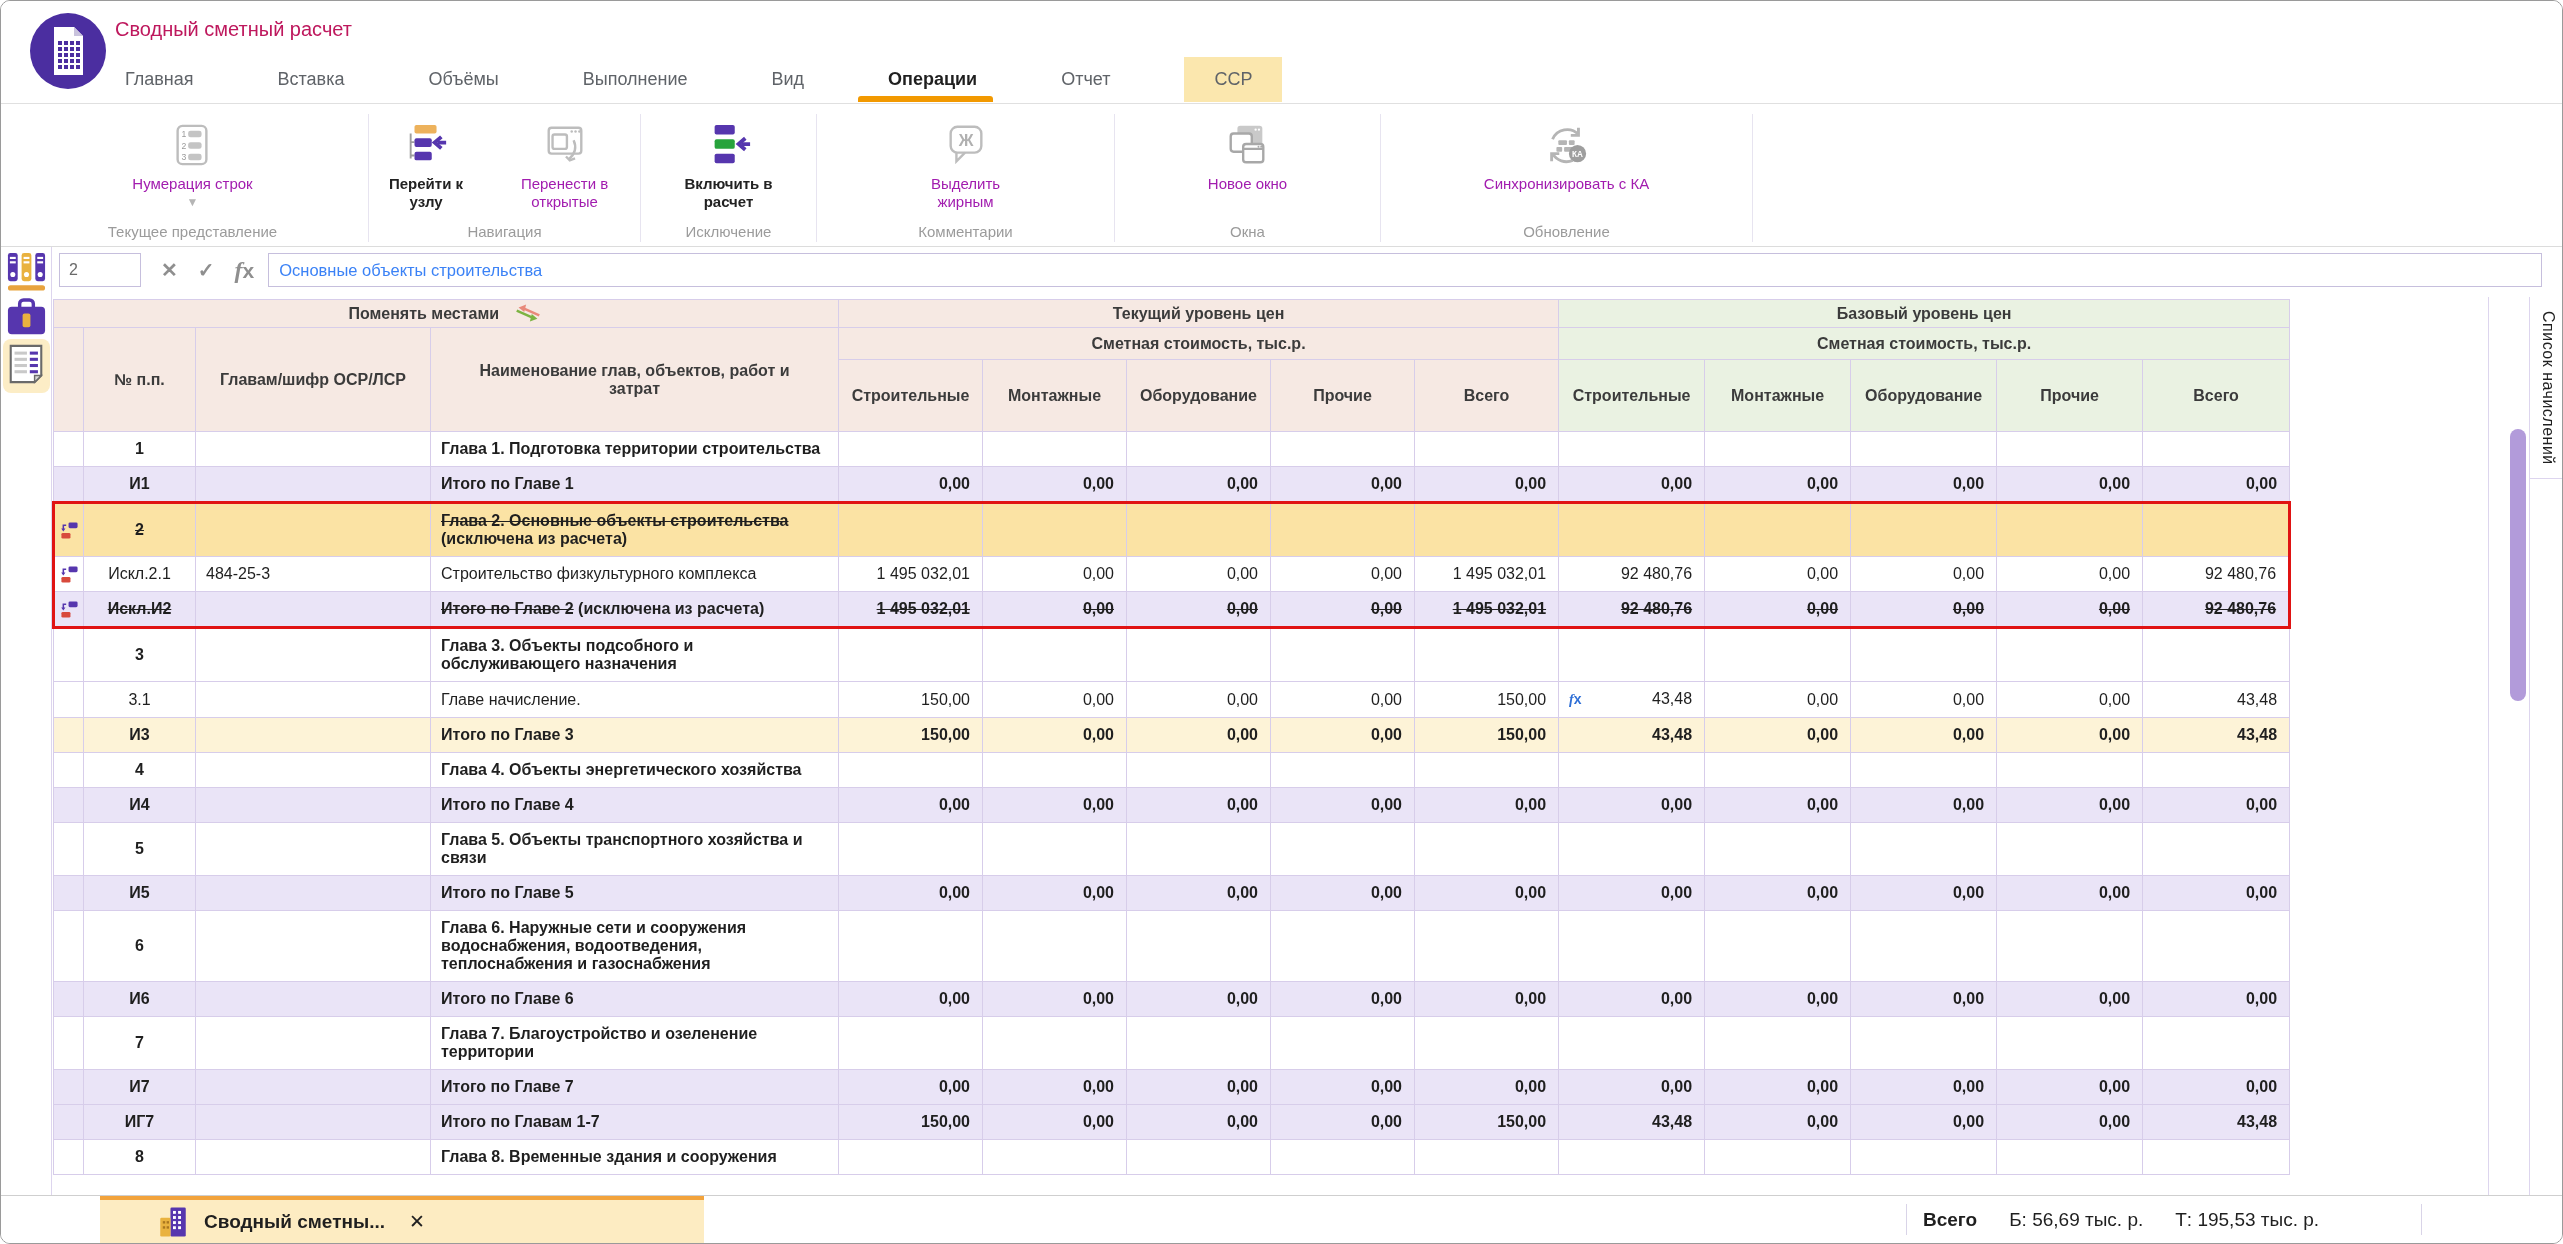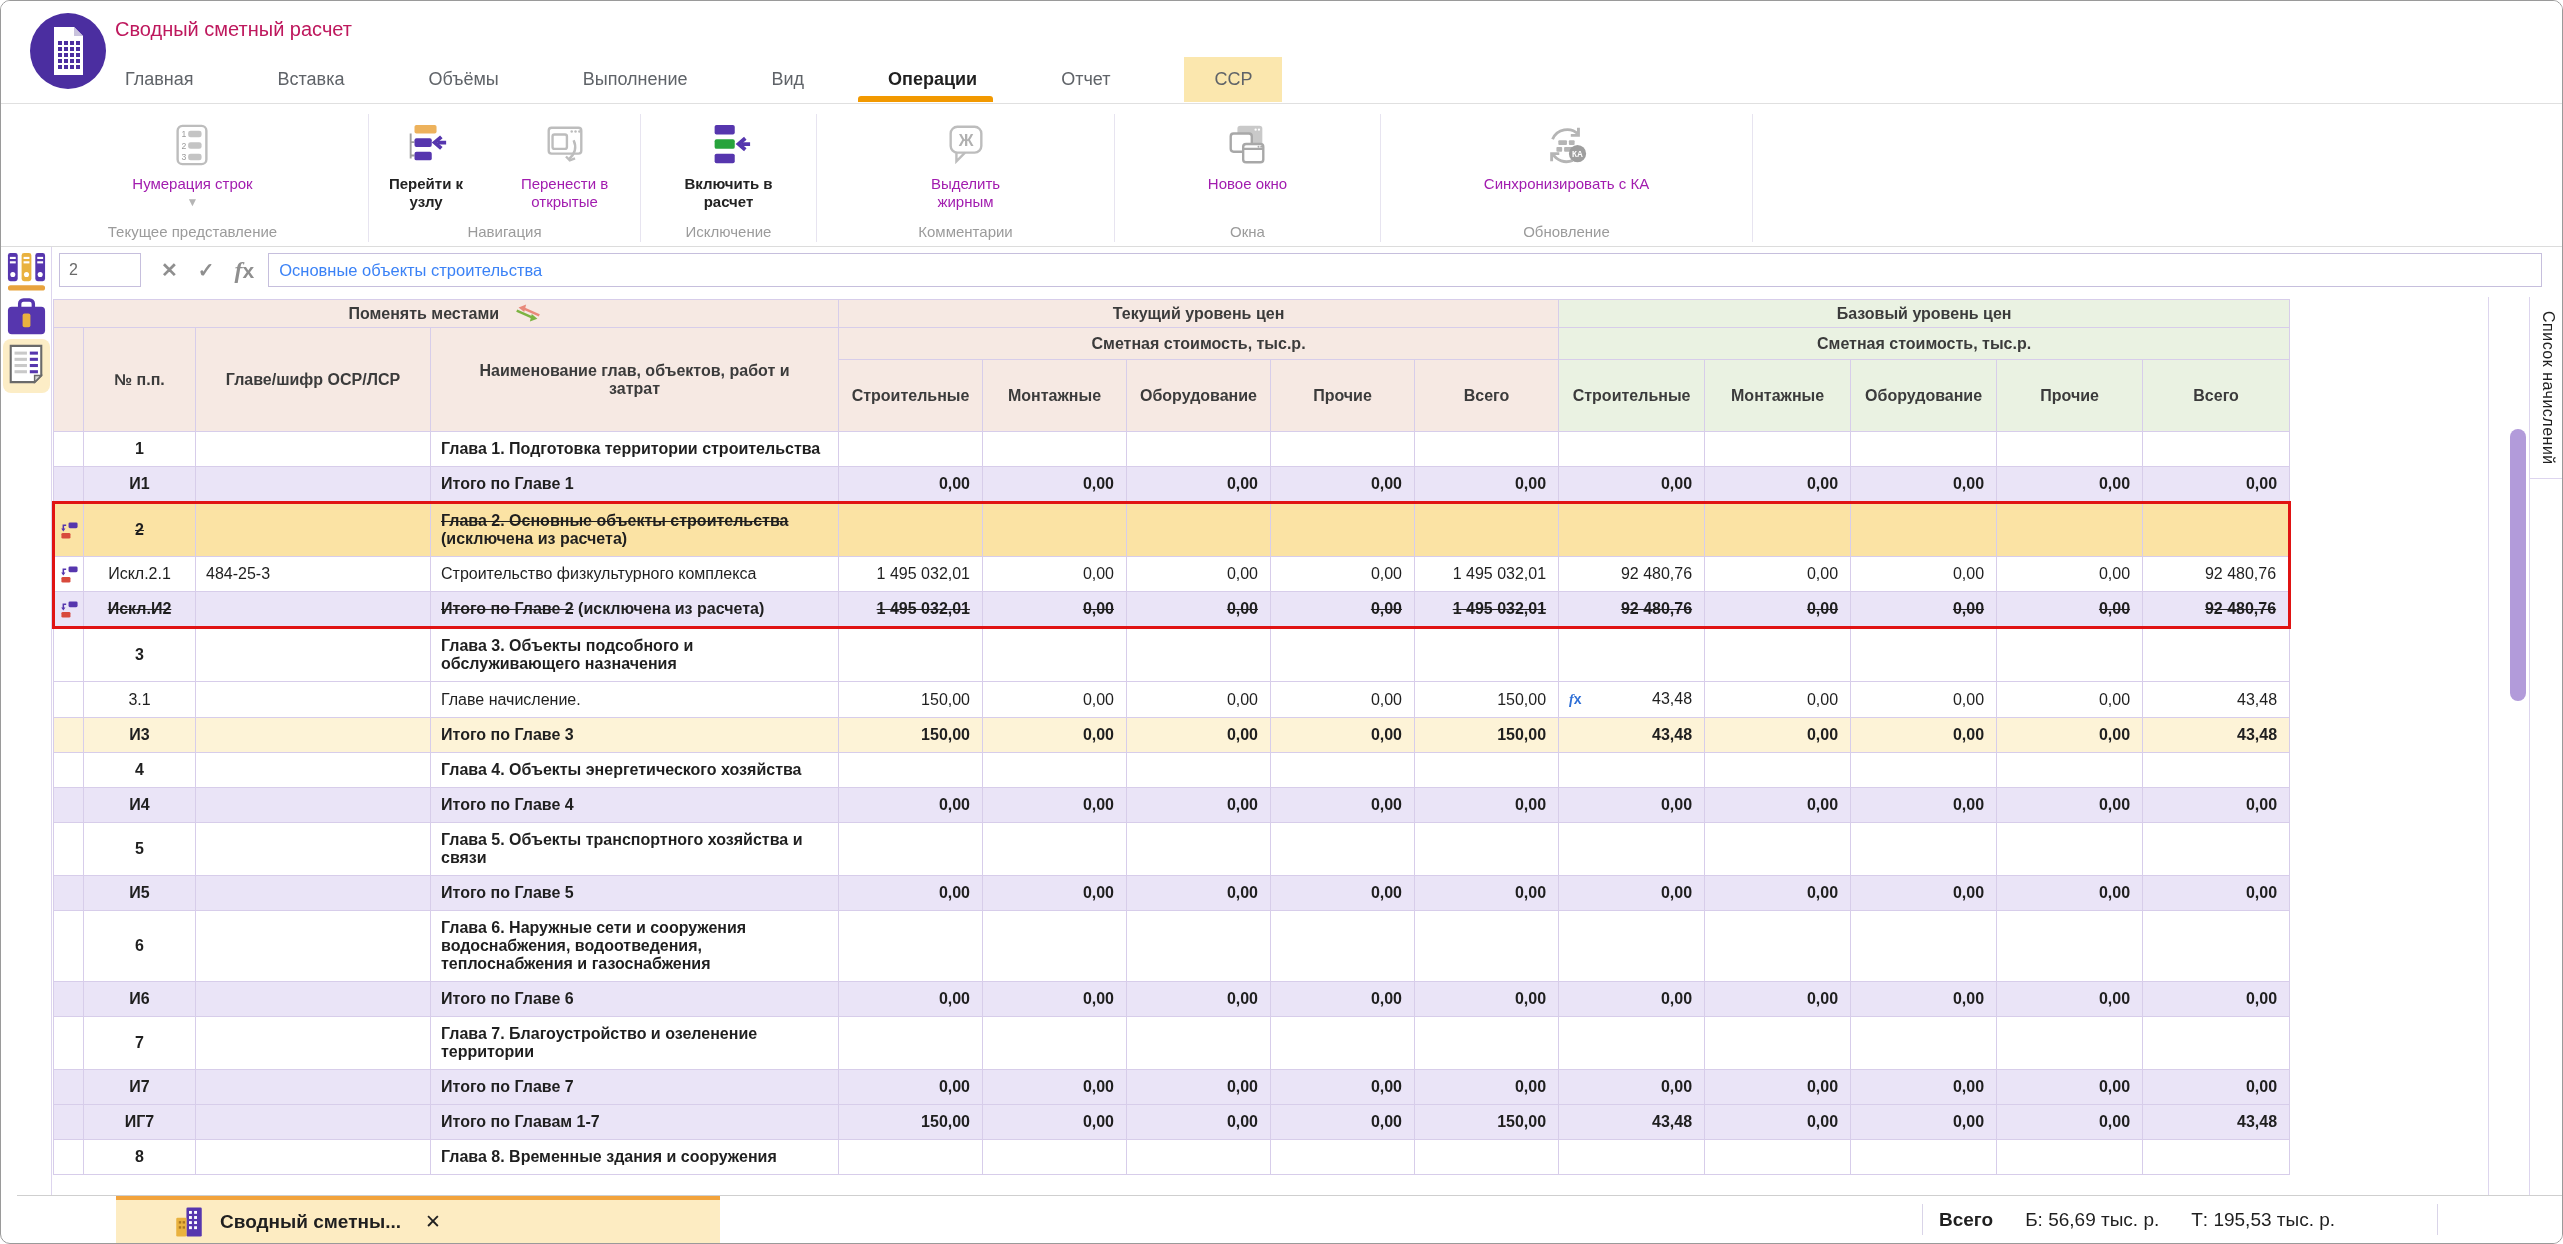--- a/index.html
+++ b/index.html
@@ -74,21 +74,21 @@
   .fxm i { font-family:"Liberation Serif",serif; font-style:italic; }
 
   
   .right-rail { position:absolute; left:2487px; top:296px; bottom:48px; width:76px; border-left:1px solid #ddd5ee; background:#fff; }
   .vthumb { position:absolute; left:21px; top:132px; width:16px; height:272px; background:#b29bda; border-radius:8px; cursor:pointer; }
   .vtabs { position:absolute; left:40px; top:0; bottom:0; width:36px; border-left:1px solid #ddd5ee; }
   .vtab { height:182px; border-bottom:1px solid #ddd5ee; display:flex; align-items:center; justify-content:center; cursor:pointer; }
   .vtab-label { writing-mode:vertical-rl; font-size:16px; color:#1f1f1f; letter-spacing:0.5px; white-space:nowrap; }
 
   
-  .bottom-bar { position:absolute; left:16px; right:0; bottom:0; height:48px; border-top:1px solid #cfcfcf; background:#fff; }
+  .bottom-bar { position:absolute; left:0; right:0; bottom:0; height:48px; border-top:1px solid #cfcfcf; background:#fff; }
   .doc-tab { position:absolute; left:99px; top:0; width:604px; height:100%; background:#fdecc2; border-top:4px solid #f2a33c; display:flex; align-items:center; padding-left:56px; gap:14px; cursor:pointer; }
   .doc-tab-label { font-size:19px; font-weight:bold; color:#1f1f1f; }
   .doc-close { font-size:19px; color:#1f1f1f; margin-left:10px; cursor:pointer; }
   .bsep { position:absolute; top:8px; width:1px; height:31px; background:#d9d4e8; }
   .totals { position:absolute; left:1922px; top:0; height:100%; display:flex; align-items:center; gap:32px; font-size:19px; color:#1f1f1f; }
   .totals .tl { font-weight:bold; }
 </style>
 </head>
 <body>
 
@@ -356,21 +356,21 @@
                 <path d="M29 12 L11 4" stroke="#e8897a" stroke-width="2.6" fill="none"></path>
                 <path d="M13 8.5 l-6 -5 8 -3 z" fill="#e8897a"></path>
               </svg>
           </th>
           <th class="pink" colspan="5">Текущий уровень цен</th>
           <th class="green" colspan="5">Базовый уровень цен</th>
         </tr>
         <tr class="h2">
           <th class="pink" rowspan="2"></th>
           <th class="pink" rowspan="2">№ п.п.</th>
-          <th class="pink" rowspan="2">Главе/шифр ОСР/ЛСР</th>
+          <th class="pink" rowspan="2">Главам/шифр ОСР/ЛСР</th>
           <th class="pink" rowspan="2" style="padding:0 38px">Наименование глав, объектов, работ и затрат</th>
           <th class="pink" colspan="5">Сметная стоимость, тыс.р.</th>
           <th class="green" colspan="5">Сметная стоимость, тыс.р.</th>
         </tr>
         <tr class="h3">
           <th class="pink">Строительные</th>
           <th class="pink">Монтажные</th>
           <th class="pink">Оборудование</th>
           <th class="pink">Прочие</th>
           <th class="pink">Всего</th>

